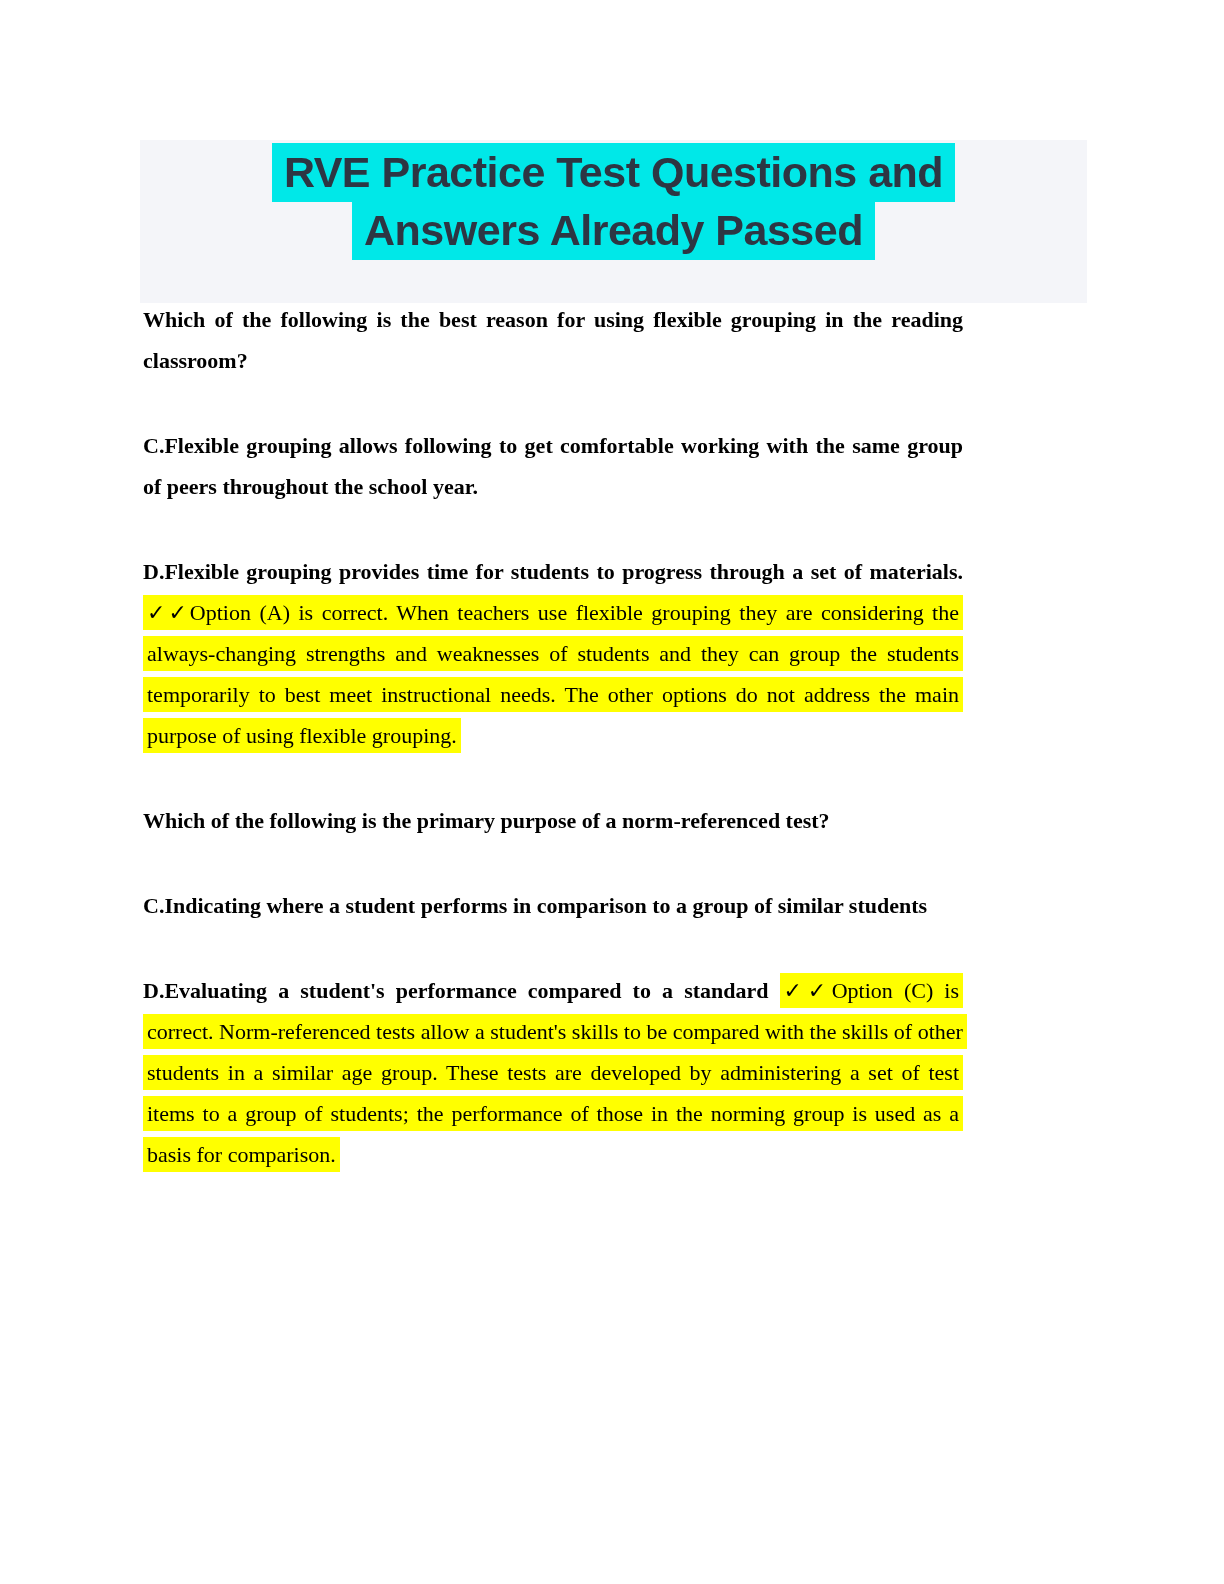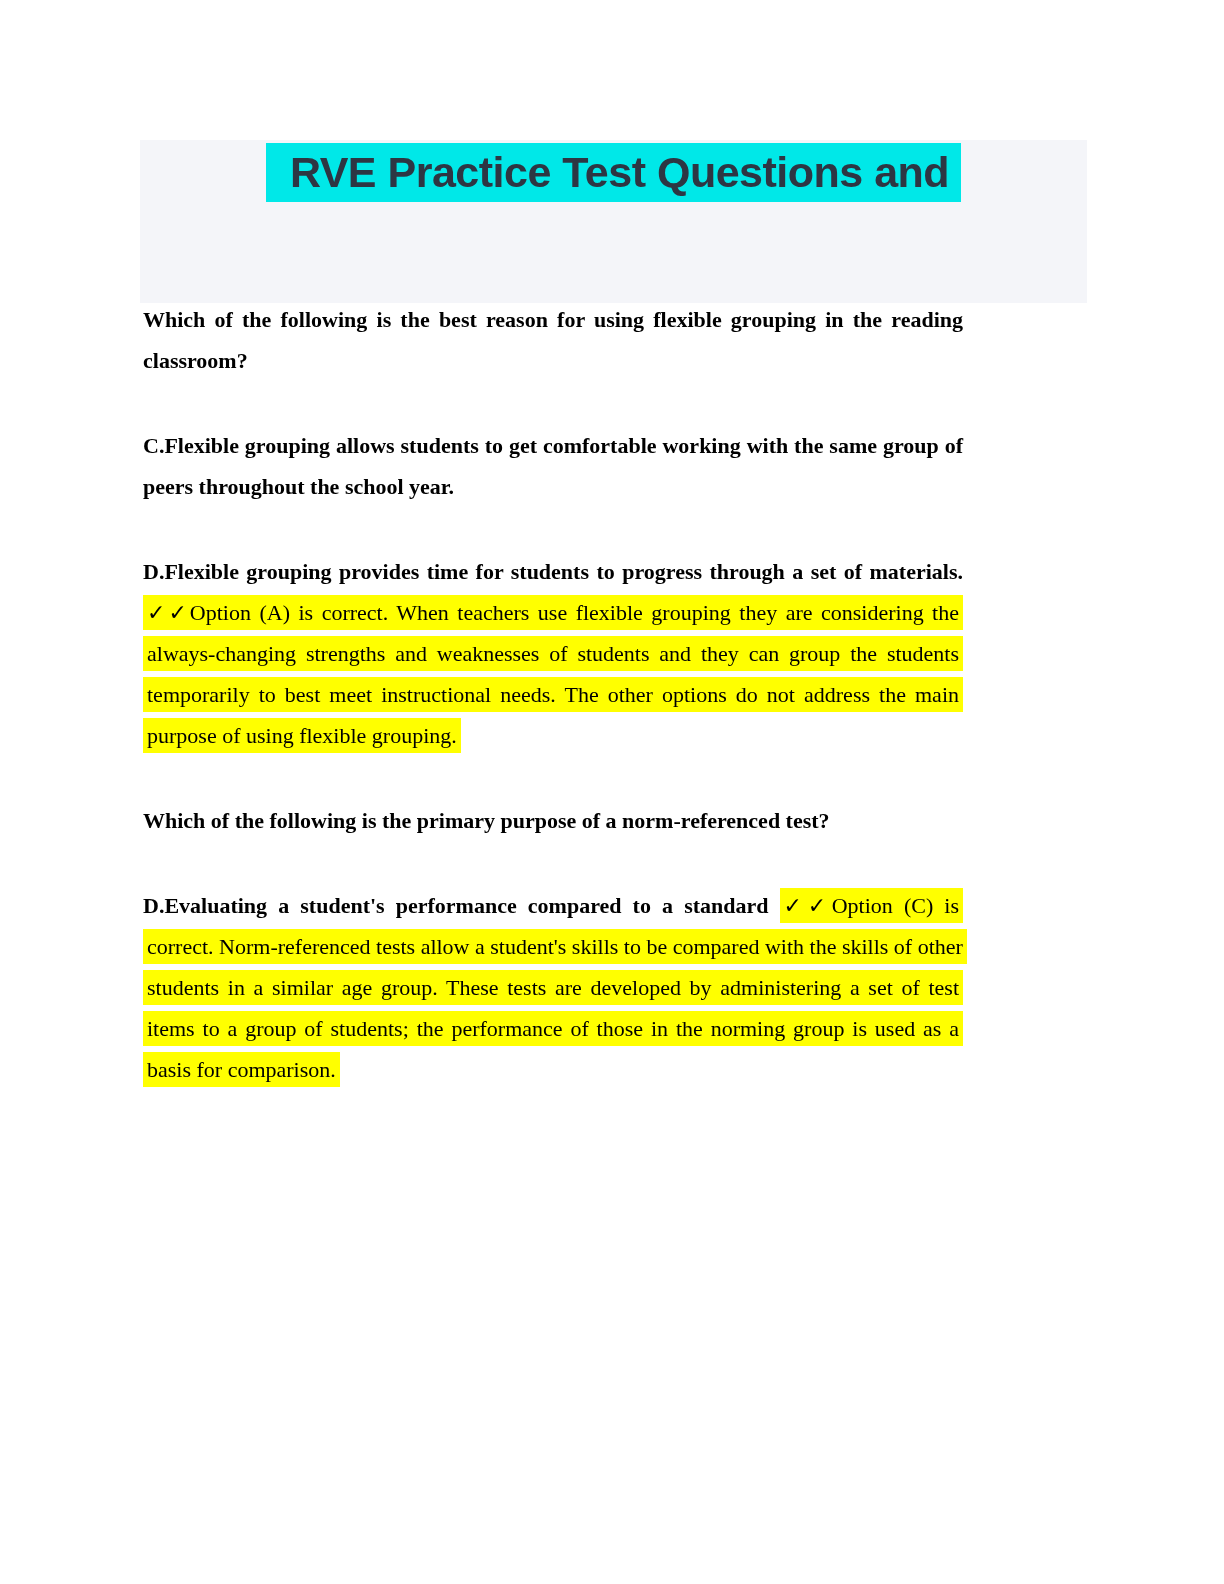--- a/index.html
+++ b/index.html
@@ -27,21 +27,21 @@
     font-family: "Liberation Sans", sans-serif;
     font-weight: bold;
     font-size: 43px;
     line-height: 58px;
     color: var(--title-text, #2d3643);
     letter-spacing: -0.5px;
   }
   .title-line { display: block; }
   .title-hl {
     background: var(--title-highlight, #00e8e8);
-    padding: 5px 12px 6px 24px;
+    padding: 5px 12px 6px 12px;
     -webkit-box-decoration-break: clone;
     box-decoration-break: clone;
   }
   .content {
     position: absolute;
     left: 0;
     top: 0;
     width: 1116px;
     padding: 299px 153px 0 143px;
   }
@@ -61,30 +61,32 @@
   }
 </style>
 </head>
 <body>
 
 <div class="page">
 
   <div class="header-band">
     <h1 class="doc-title">
       <span class="title-line"><span class="title-hl">RVE Practice Test Questions and</span></span>
+      <span class="title-line"><span class="title-hl">Answers Already Passed</span></span>
     </h1>
   </div>
 
   <div class="content">
 
     <section>
       <p class="para">Which of the following is the best reason for using flexible grouping in the reading classroom?</p>
-      <p class="para">C.Flexible grouping allows students to get comfortable working with the same group of peers throughout the school year.</p>
+      <p class="para">C.Flexible grouping allows following to get comfortable working with the same group of peers throughout the school year.</p>
       <p class="para"><span>D.Flexible grouping provides time for students to progress through a set of materials. </span><span class="answer-hl">✓✓Option (A) is correct. When teachers use flexible grouping they are considering the always-changing strengths and weaknesses of students and they can group the students temporarily to best meet instructional needs. The other options do not address the main purpose of using flexible grouping.</span></p>
     </section>
 
     <section>
       <p class="para">Which of the following is the primary purpose of a norm-referenced test?</p>
+      <p class="para">C.Indicating where a student performs in comparison to a group of similar students</p>
       <p class="para"><span>D.Evaluating a student's performance compared to a standard </span><span class="answer-hl">✓✓Option (C) is correct. Norm-referenced tests allow a student's skills to be compared with the skills of other students in a similar age group. These tests are developed by administering a set of test items to a group of students; the performance of those in the norming group is used as a basis for comparison.</span></p>
     </section>
 
   </div>
 </div>
 
 </body></html>

